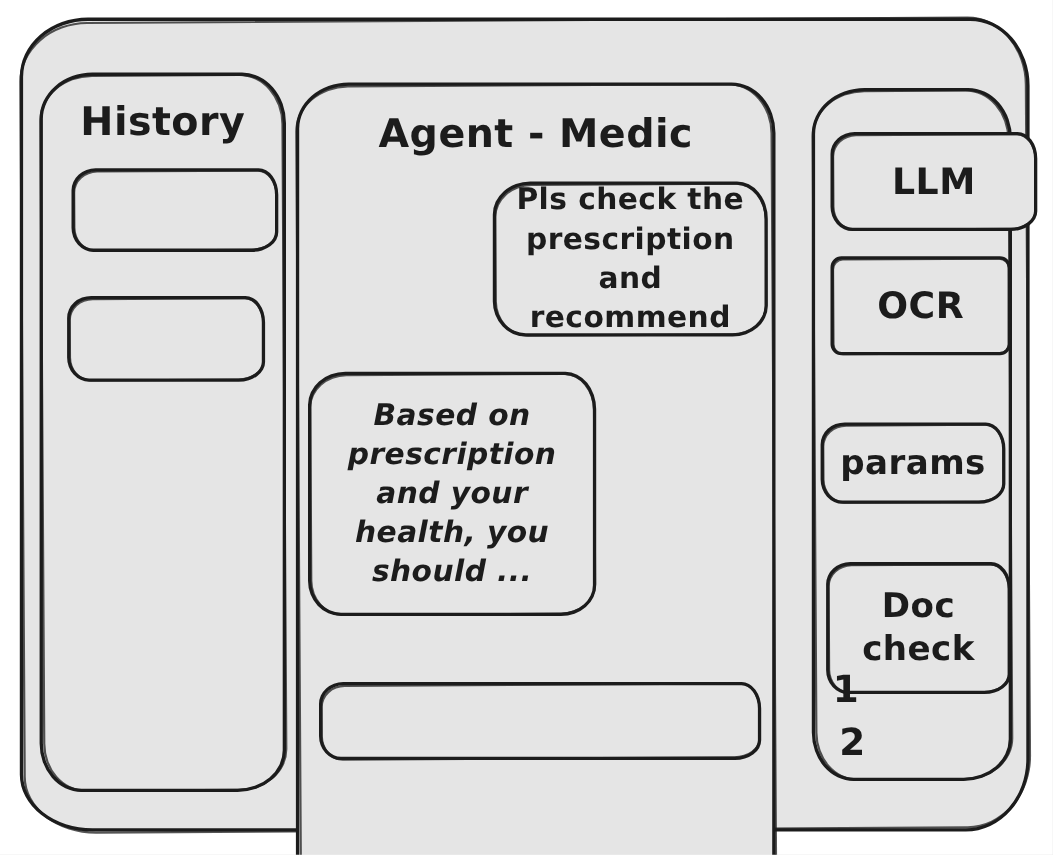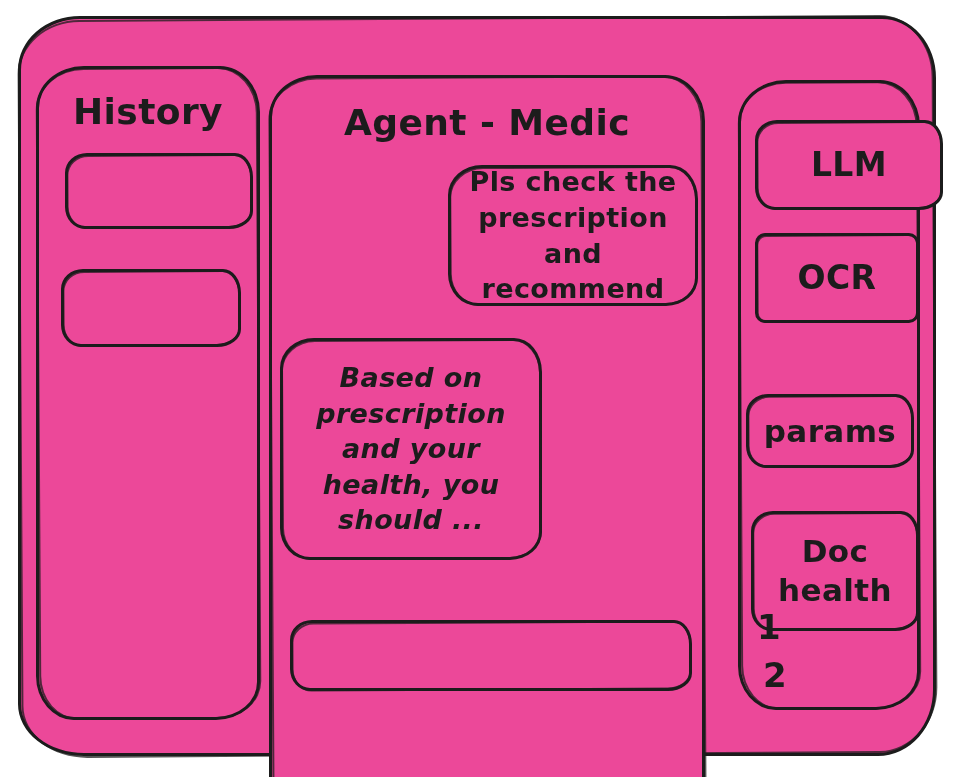--- a/index.html
+++ b/index.html
@@ -8,21 +8,21 @@
     position: relative;
     background: #ffffff;
     color: #1c1c1c;
     font-family: "DejaVu Sans", sans-serif;
     overflow: hidden;
   }
 
   
   .sketch {
     position: absolute;
-    background: #ec4899;
+    background: #e5e5e5;
     border: 3px solid #1c1c1c;
   }
   .sketch::before {
     content: "";
     position: absolute;
     inset: -2px;
     border: 2px solid rgba(28,28,28,0.75);
     border-radius: inherit;
     transform: rotate(-0.35deg) translate(0.5px, 0.5px);
     pointer-events: none;
@@ -87,21 +87,21 @@
     justify-content: center;
     text-align: center;
     font-size: 33px;
     font-weight: 600;
     letter-spacing: 0.4px;
     line-height: 1.25;
     cursor: pointer;
   }
   .llm-button    { left: 14px; top: 37px;  width: 188px; height: 90px; }
   .ocr-button    { left: 14px; top: 150px; width: 164px; height: 90px; border-radius: 10px; }
-  .params-button { left: 5px;  top: 311px; width: 168px; height: 74px;  font-size: 31px; }
+  .params-button { left: 5px;  top: 301px; width: 168px; height: 74px;  font-size: 31px; }
   .doc-button    { left: 10px; top: 428px; width: 168px; height: 120px; font-size: 31px; padding: 4px 10px; }
 
   .doc-number {
     position: absolute;
     font-size: 34px;
     font-weight: 600;
     cursor: pointer;
   }
   .doc-number-1 { left: 16px; top: 524px; }
   .doc-number-2 { left: 22px; top: 572px; }
@@ -123,16 +123,16 @@
   <div class="sketch r-bubble bubble hand assistant-bubble">Based on prescription and your health, you should ...</div>
   <div class="sketch r-small chat-input-box">
     <input type="text" value="" style="">
   </div>
 </div>
 
 <div class="sketch r-panel tools-panel">
   <div class="sketch r-small tool-button llm-button">LLM</div>
   <div class="sketch r-small tool-button ocr-button">OCR</div>
   <div class="sketch r-small tool-button params-button">params</div>
-  <div class="sketch r-small tool-button doc-button">Doc health</div>
+  <div class="sketch r-small tool-button doc-button">Doc check</div>
   <div class="doc-number doc-number-1 hand">1</div>
   <div class="doc-number doc-number-2 hand">2</div>
 </div>
 
 </body></html>

